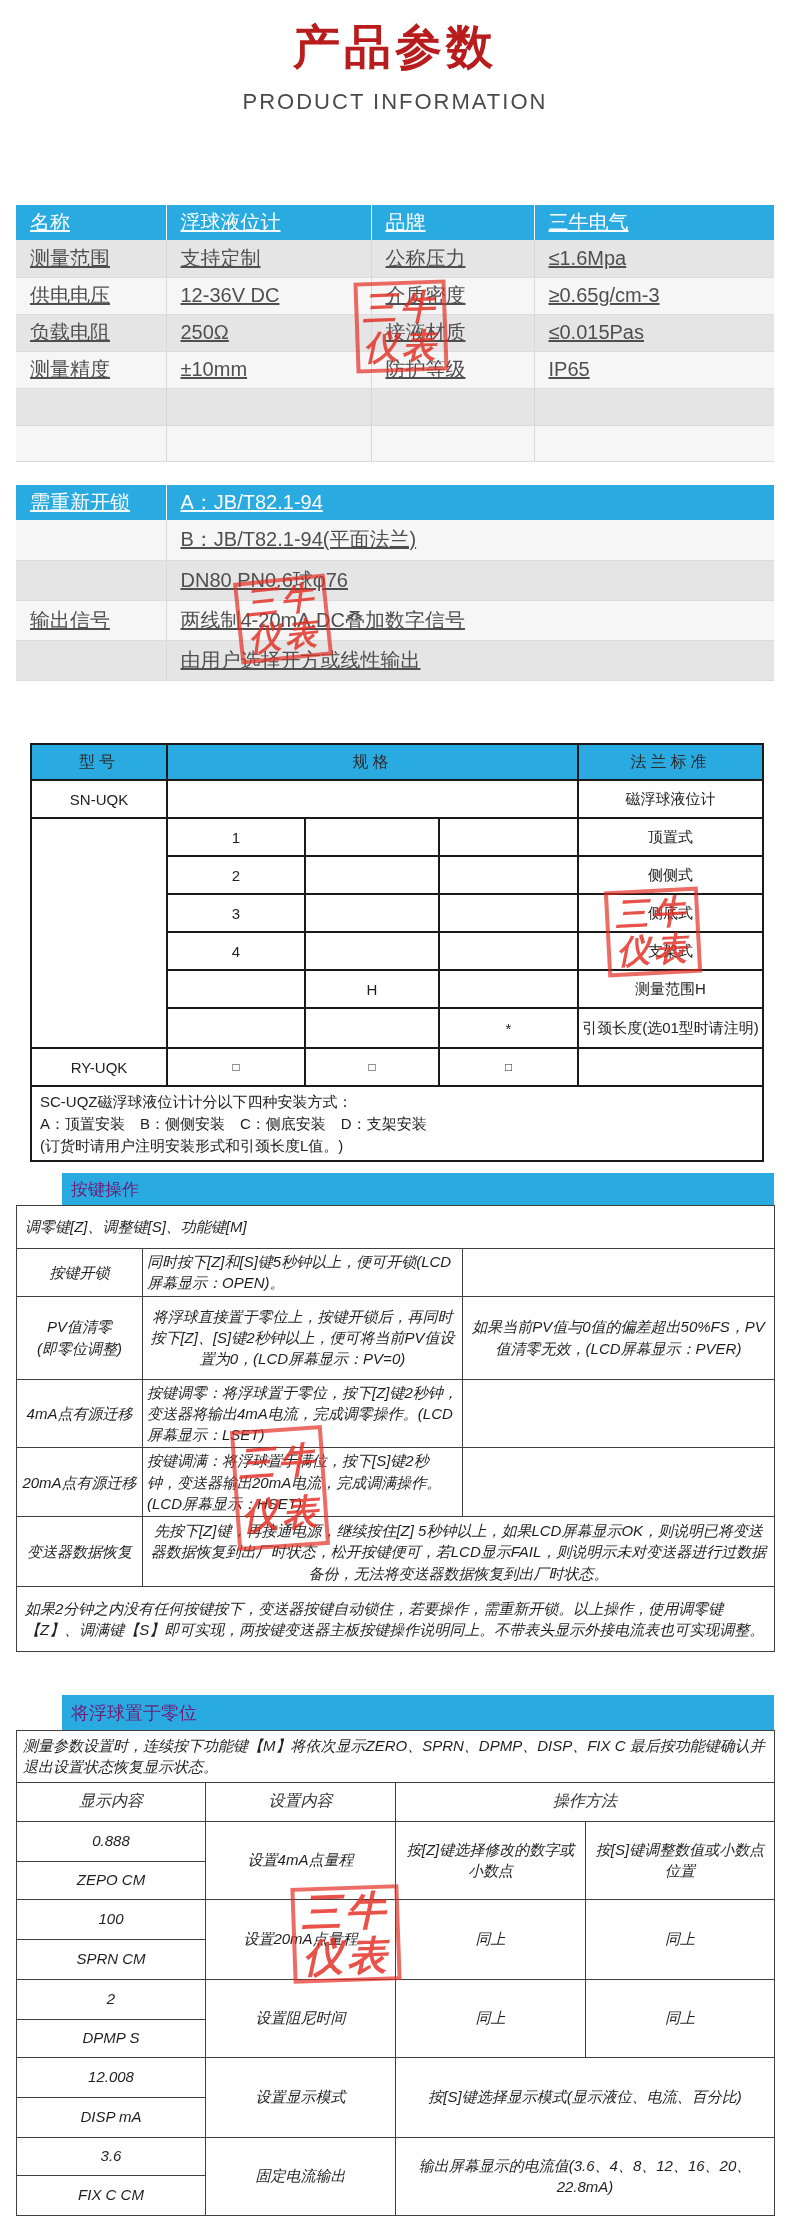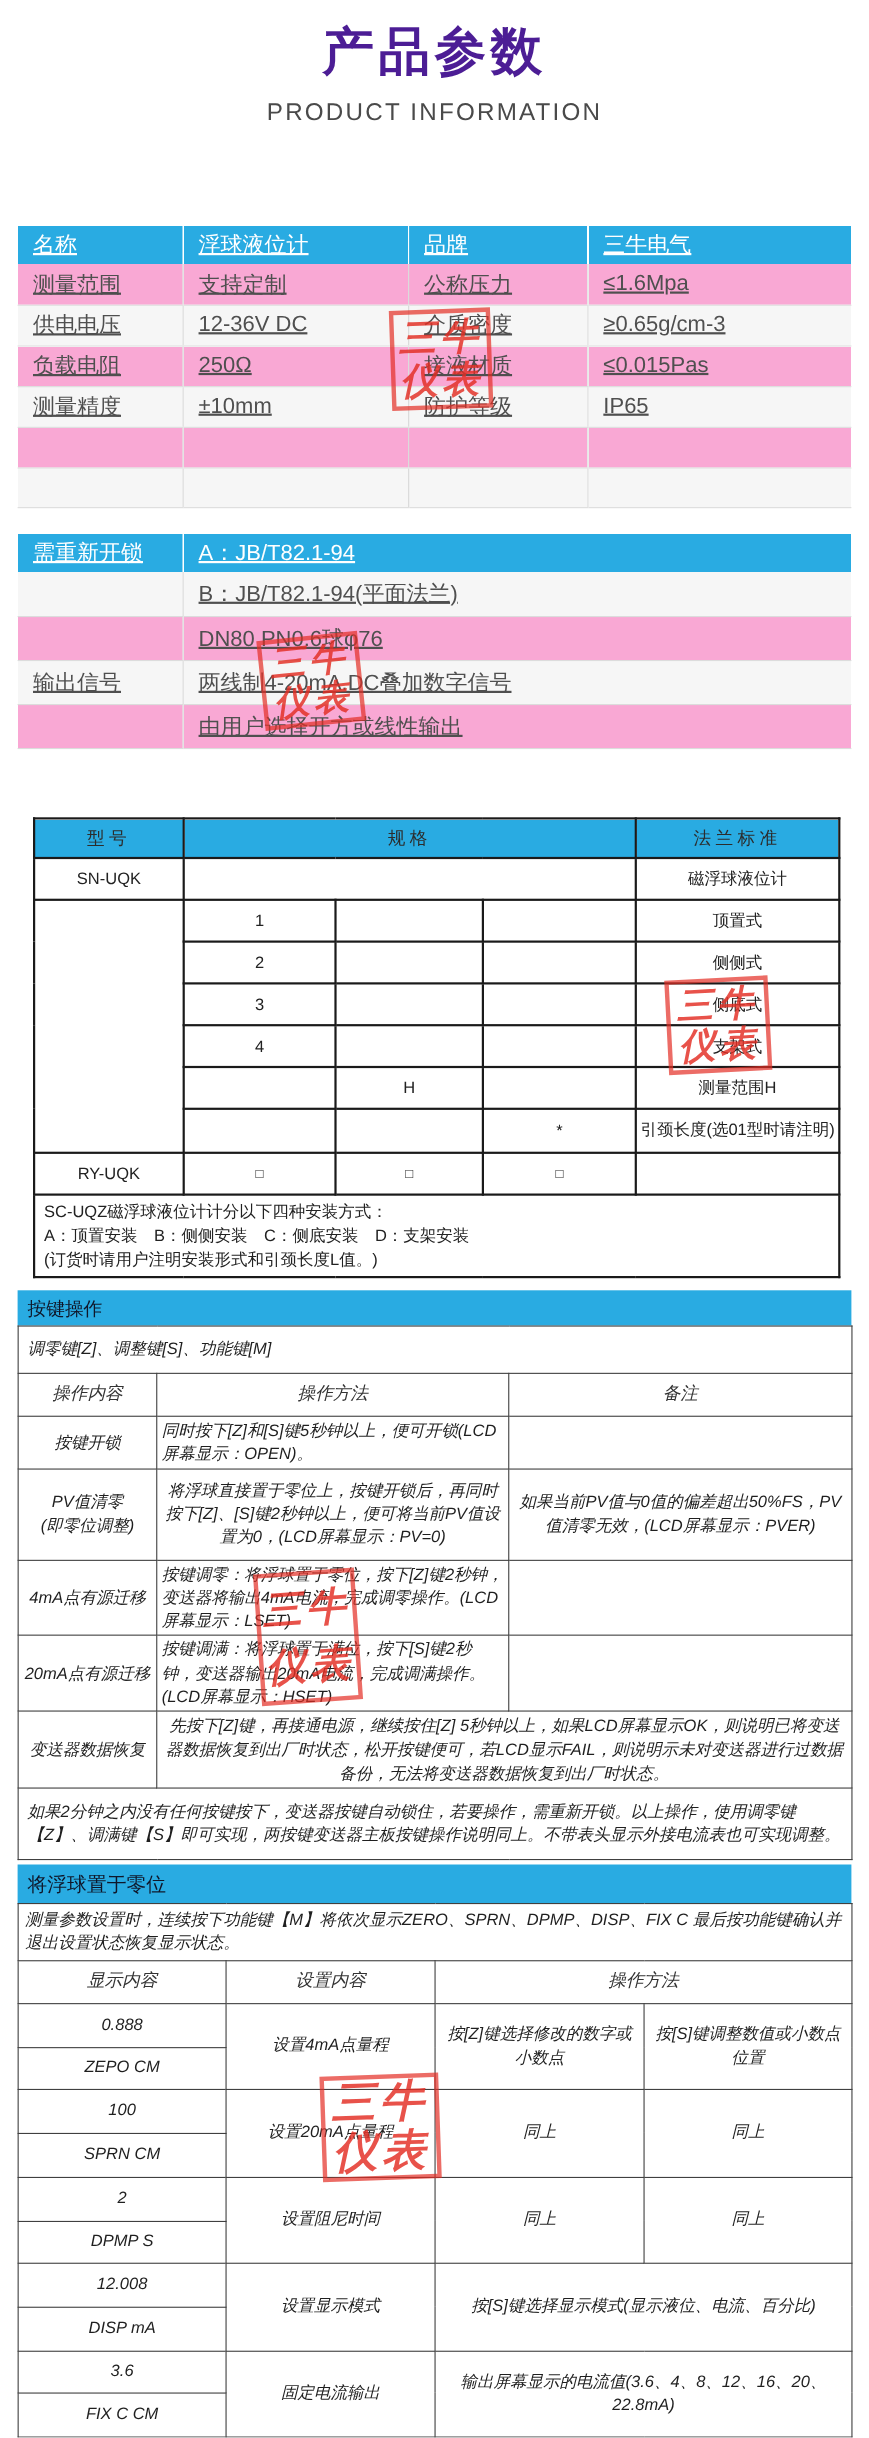--- a/index.html
+++ b/index.html
@@ -2,47 +2,47 @@
 <html><head>
 <meta charset="utf-8">
 <style>
   html,body{margin:0;padding:0;}
   body{
     width:790px;height:2216px;position:relative;background:#ffffff;
     font-family:"Liberation Sans","DejaVu Sans",sans-serif;color:#333;
   }
   
   .title-block{position:absolute;top:16px;left:0;width:790px;text-align:center;}
-  .main-title{font-size:47px;font-weight:700;color:#4c1d95;margin:0;letter-spacing:4px;}
+  .main-title{font-size:47px;font-weight:700;color:#b91c1c;margin:0;letter-spacing:4px;}
   .sub-title{font-size:22px;color:#4a4a4a;margin:10px 0 0 0;letter-spacing:2px;}
 
   
   table{border-collapse:collapse;table-layout:fixed;}
   td,th{overflow:hidden;}
 
   
   .soft-table{position:absolute;left:16px;width:758px;}
   .soft-table td{font-size:20px;color:#4f4f4f;padding:0 0 0 14px;vertical-align:middle;text-decoration:underline;}
   .soft-table .hd td{background:#29abe2;color:#ffffff;}
   .soft-table .hd td + td{border-left:1px solid rgba(255,255,255,.5);}
   .soft-table tr.r td{border-bottom:1px solid #dcdcdc;}
   .soft-table tr.r td + td{border-left:1px solid #d8d8d8;}
-  .soft-table tr.odd td{background:#f9a8d4;}
+  .soft-table tr.odd td{background:#e5e5e5;}
   .soft-table tr.even td{background:#f6f6f6;}
 
   
   .model-table{position:absolute;left:30px;top:743px;width:732px;}
   .model-table td{border:2px solid #1a1a1a;font-size:15px;color:#222;text-align:center;vertical-align:middle;}
   .model-table .hd td{background:#29abe2;color:#2c2c2c;letter-spacing:4px;font-size:16px;}
   .model-table .note-cell{text-align:left;padding:4px 8px;line-height:1.45;}
   .model-table .sq{font-size:12px;}
 
   
   .section{position:absolute;left:16px;width:758px;}
-  .section-bar{background:#29abe2;color:#0f172a;font-size:17px;padding-left:9px;display:flex;align-items:center;}
+  .section-bar{background:#29abe2;color:#701a75;font-size:17px;padding-left:9px;display:flex;align-items:center;margin-left:46px;}
   .grid-table{width:758px;}
   .grid-table td{border:1px solid #404040;font-size:15px;color:#1f1f1f;vertical-align:middle;line-height:1.42;font-style:italic;}
   .grid-table .hd td{text-align:center;font-size:16px;color:#333;}
   .cell-center{text-align:center;padding:2px 4px;}
   .cell-left{text-align:left;padding:2px 4px;}
   .subtitle-cell{text-align:left;padding:4px 8px;font-size:17px;}
   .note-cell2{text-align:left;padding:8px 8px;line-height:1.55;}
 
   
   .stamp{
@@ -221,25 +221,20 @@
   </div>
   <table class="grid-table">
     <colgroup>
         <col style="width:126px">
         <col style="width:320px">
         <col style="width:312px">
       </colgroup>
     <tbody>
         <tr style="height:43px">
       <td colspan="3" class="subtitle-cell">调零键[Z]、调整键[S]、功能键[M]</td>
-    </tr>
-    <tr class="hd" style="height:39px">
-      <td>操作内容</td>
-      <td>操作方法</td>
-      <td>备注</td>
     </tr>
     <tr style="height:45px">
       <td class="cell-center">按键开锁</td>
       <td class="cell-left">同时按下[Z]和[S]键5秒钟以上，便可开锁(LCD屏幕显示：OPEN)。</td>
       <td class="cell-center"></td>
     </tr>
     <tr style="height:83px">
       <td class="cell-center">
         <div>PV值清零</div>
         <div>(即零位调整)</div>

